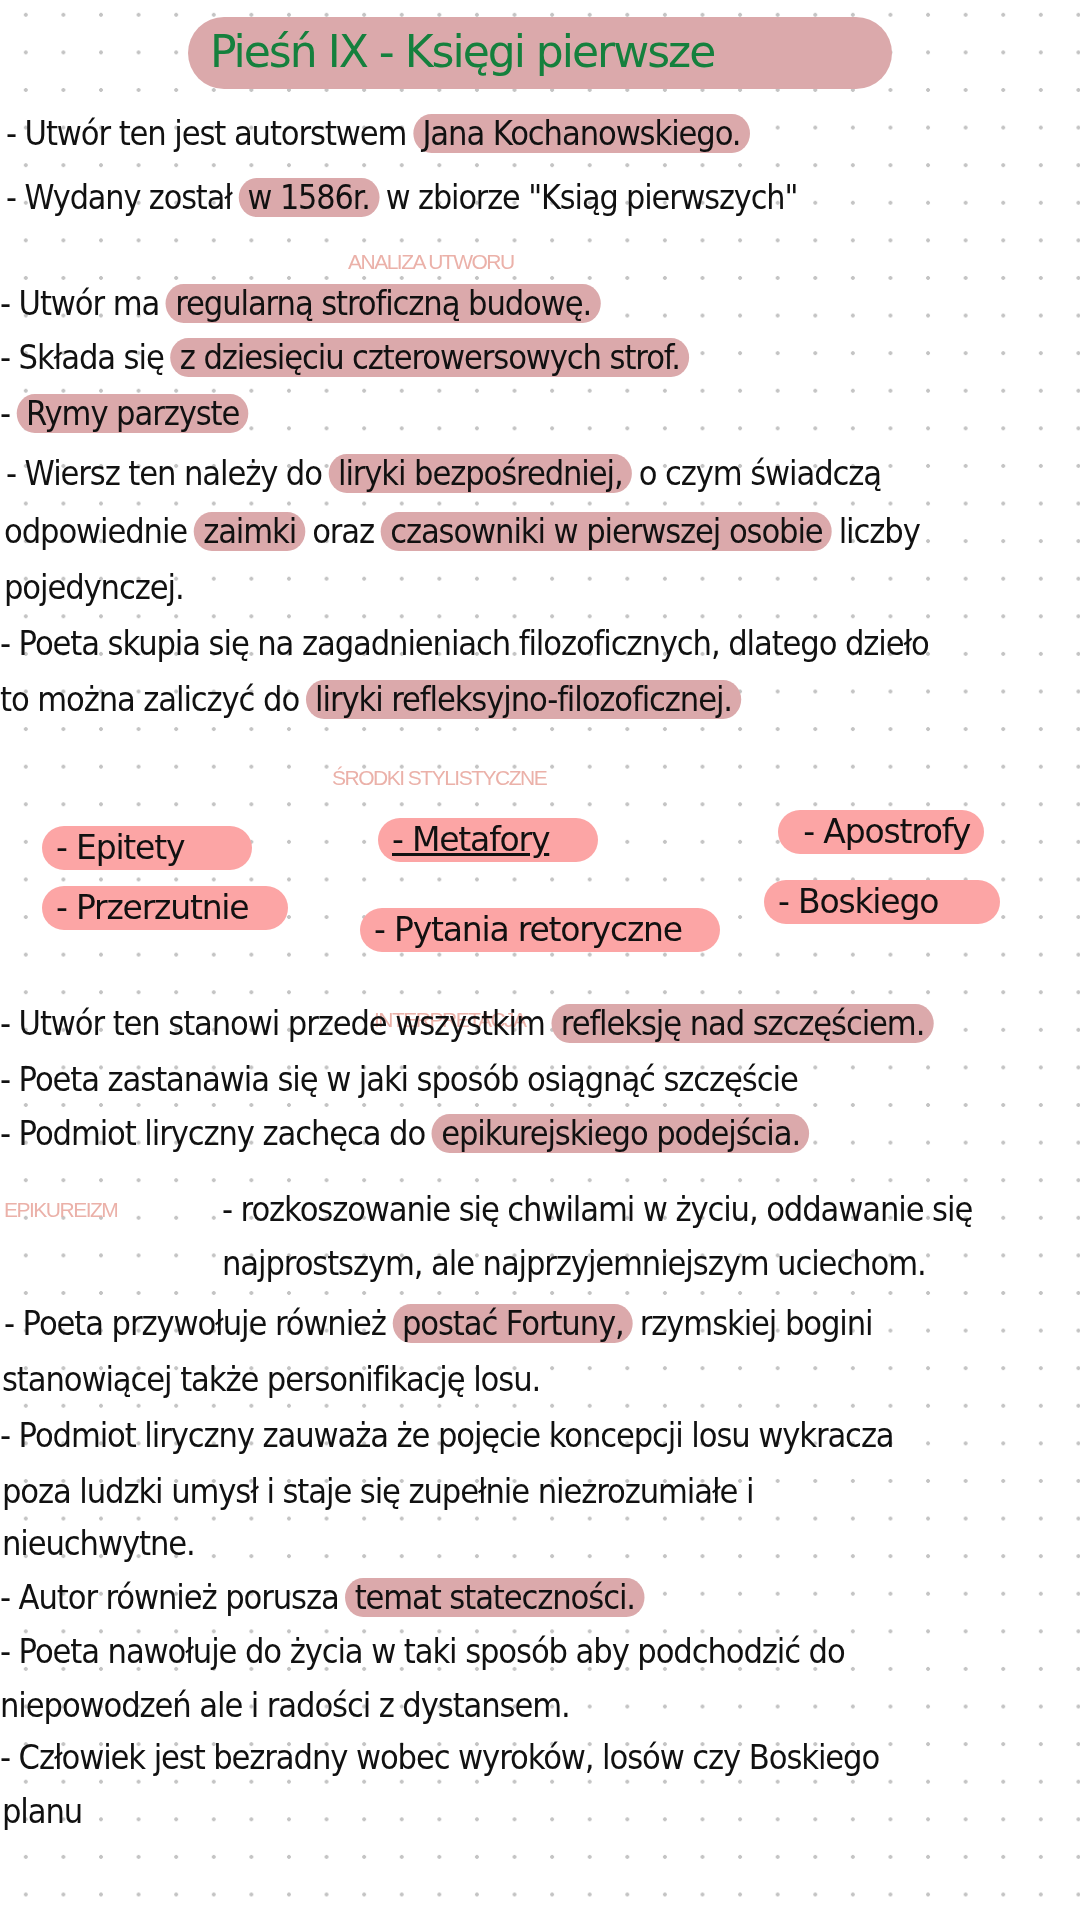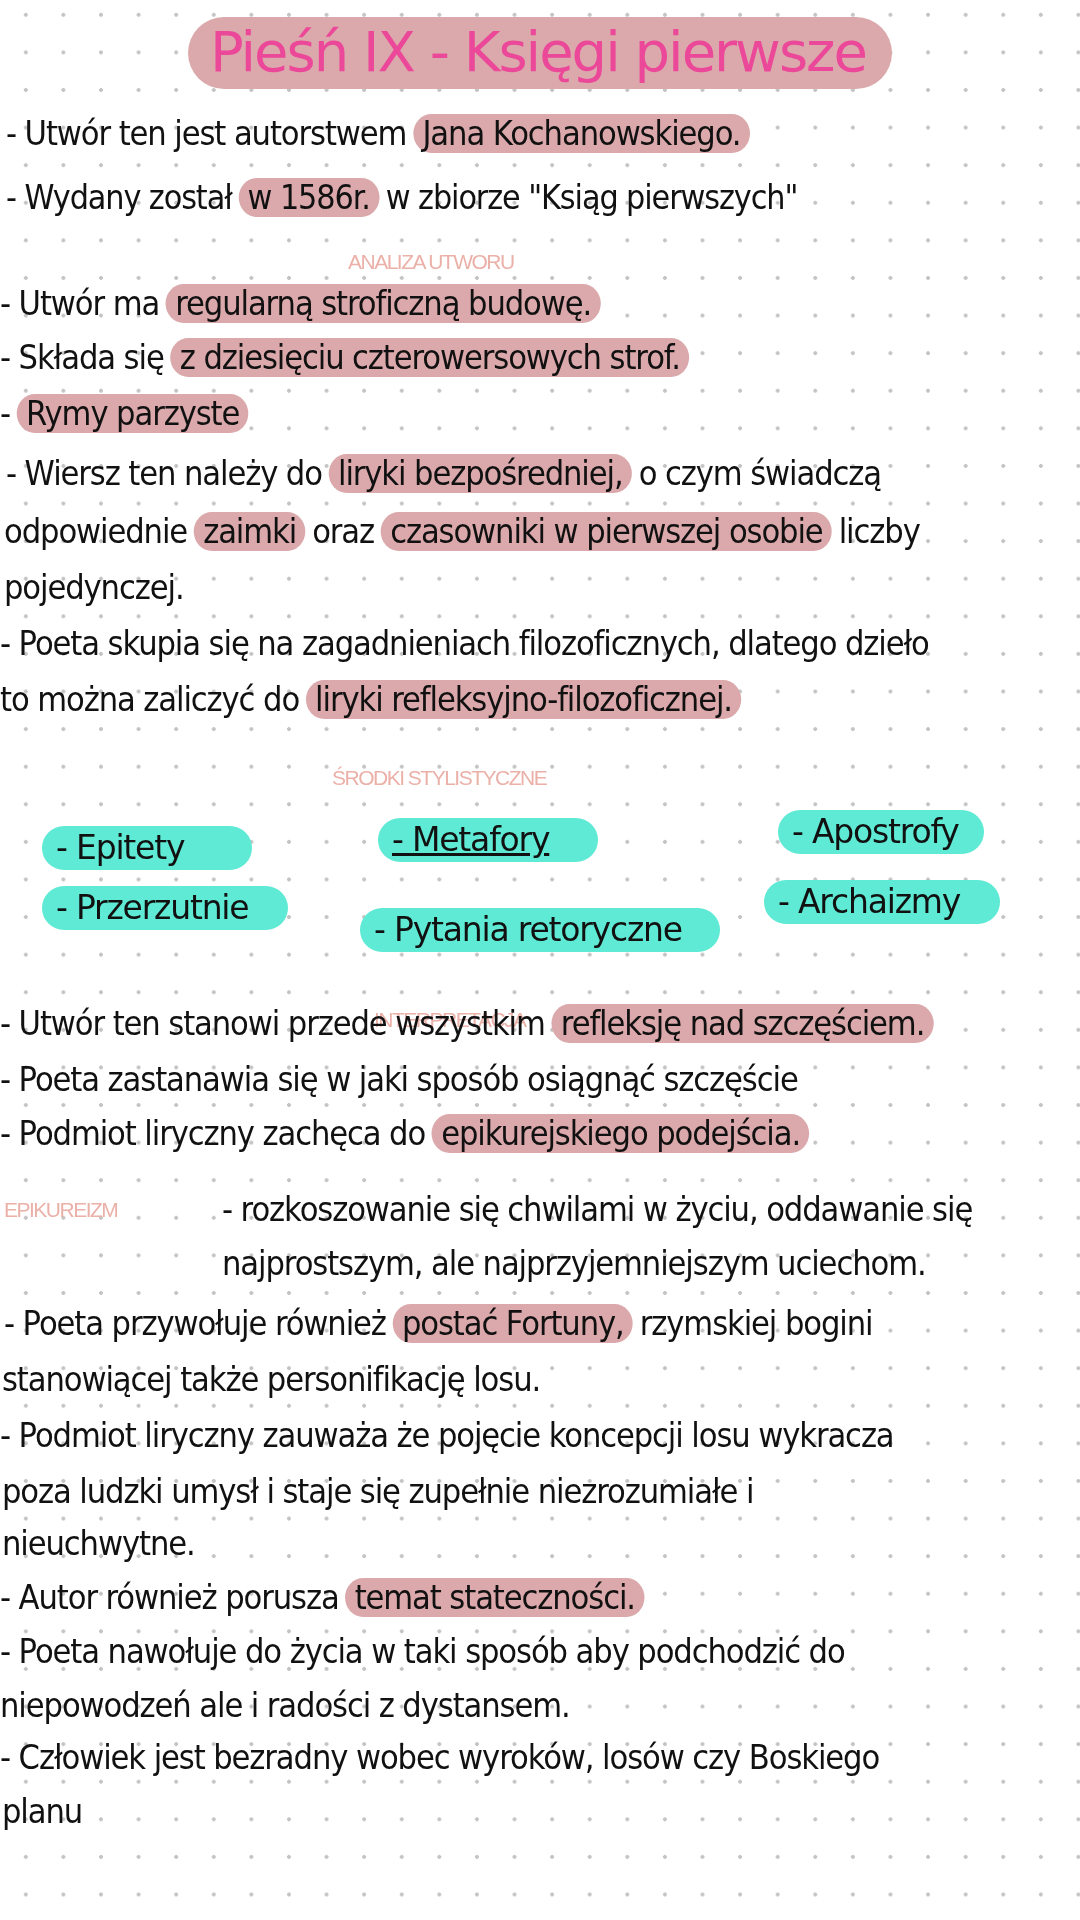--- a/index.html
+++ b/index.html
@@ -23,25 +23,25 @@
     .heading {
       position: absolute; white-space: nowrap; color: #ebb1a9;
       font-size: 21px; line-height: 40px; letter-spacing: -1.5px;
       font-family: "Liberation Sans", sans-serif;
     }
     .title-pill {
       position: absolute; left: 188px; top: 17px; width: 704px; height: 72px;
       background: #dba9ab; border-radius: 36px;
     }
     .title {
-      position: absolute; left: 210px; top: 12px; font-size: 56px; line-height: 80px;
-      letter-spacing: -2px; white-space: nowrap; color: #ec4899;
+      position: absolute; left: 210px; top: 12px; font-size: 44px; line-height: 80px;
+      letter-spacing: -2px; white-space: nowrap; color: #15803d;
     }
     .chip {
-      position: absolute; background: #5eead4; border-radius: 22px;
+      position: absolute; background: #fca5a5; border-radius: 22px;
       height: 44px; line-height: 44px; font-size: 33px; letter-spacing: -1.2px;
       white-space: nowrap; padding: 0 14px; box-sizing: border-box;
     }
   </style>
 </head>
 <body>
 
 <div class="title-pill"></div>
 <div class="title">Pieśń IX - Księgi pierwsze</div>
 
@@ -72,24 +72,24 @@
 <div class="line" style="left:4px; top:566px; transform:scaleX(0.93);">pojedynczej.</div>
 <div class="line" style="left:0; top:622px; transform:scaleX(0.93);">- Poeta skupia się na zagadnieniach filozoficznych, dlatego dzieło</div>
 <div class="line" style="left:0; top:678px; transform:scaleX(0.93);">
   <span>to można zaliczyć do </span><span class="hl">liryki refleksyjno-filozoficznej.</span>
 </div>
 
 <div class="heading" style="left:332px; top:750px;margin-top:8px;">ŚRODKI STYLISTYCZNE</div>
 
 <div class="chip" style="left:42px; top:826px; width:210px;">- Epitety</div>
 <div class="chip" style="left:378px; top:818px; width:220px;text-decoration:underline;">- Metafory</div>
-<div class="chip" style="left:778px; top:810px; width:206px;">- Apostrofy</div>
+<div class="chip" style="left:778px; top:810px; width:206px;text-align:right;">- Apostrofy</div>
 <div class="chip" style="left:42px; top:886px; width:246px;">- Przerzutnie</div>
 <div class="chip" style="left:360px; top:908px; width:360px;">- Pytania retoryczne</div>
-<div class="chip" style="left:764px; top:880px; width:236px;">- Archaizmy</div>
+<div class="chip" style="left:764px; top:880px; width:236px;">- Boskiego</div>
 
 <div class="heading" style="left:374px; top:1000px;">INTERPRETACJA</div>
 
 <div class="line" style="left:0; top:1002px; transform:scaleX(0.93);">
   <span>- Utwór ten stanowi przede wszystkim </span><span class="hl">refleksję nad szczęściem.</span>
 </div>
 <div class="line" style="left:0; top:1058px; transform:scaleX(0.93);">- Poeta zastanawia się w jaki sposób osiągnąć szczęście</div>
 <div class="line" style="left:0; top:1112px; transform:scaleX(0.93);">
   <span>- Podmiot liryczny zachęca do </span><span class="hl">epikurejskiego podejścia.</span>
 </div>

